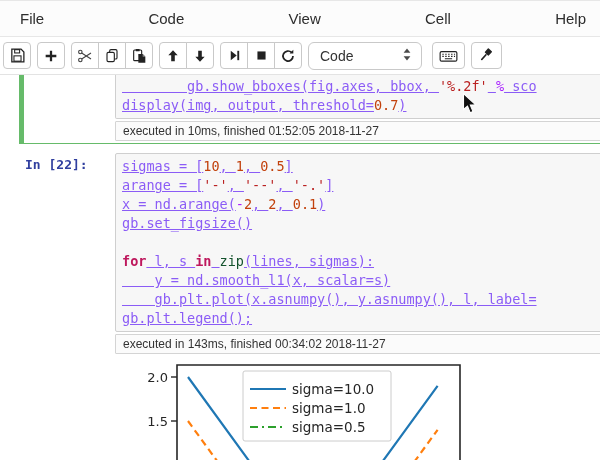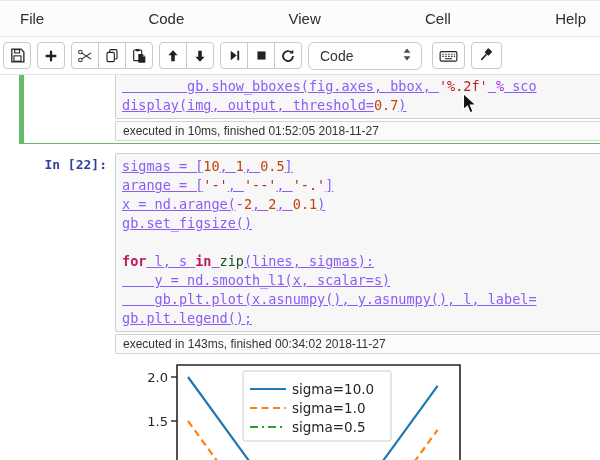--- a/index.html
+++ b/index.html
@@ -46,21 +46,21 @@
   }
   .cell.selected{border-color:#66bb6a;}
   .cell.selected::before{
     content:'';position:absolute;left:-1px;top:-1px;bottom:-1px;width:5px;background:#66bb6a;
   }
   .cell.partial{border-top:none;padding-top:0;}
   .cell.partial::before{top:0;}
   .input-row{display:flex;align-items:stretch;}
   .prompt-col{
     width:90px;flex:0 0 90px;box-sizing:border-box;padding:4px 8px 0 0;
-    text-align:right;font-family:"DejaVu Sans Mono","Liberation Mono",monospace;
+    font-family:"DejaVu Sans Mono","Liberation Mono",monospace;
     font-size:13px;font-weight:bold;color:#303f9f;white-space:nowrap;overflow:hidden;
   }
   .input-area{
     flex:1;background:#f7f7f7;border:1px solid #cfcfcf;border-radius:2px;
     padding:3px 6px;box-sizing:border-box;cursor:text;
   }
   .cell.partial .input-area{border-top:none;border-radius:0 0 2px 2px;padding-top:2px;}
   .cm-line{
     font-family:"DejaVu Sans Mono","Liberation Mono",monospace;
     font-size:13.5px;line-height:19px;white-space:pre;color:#000;

